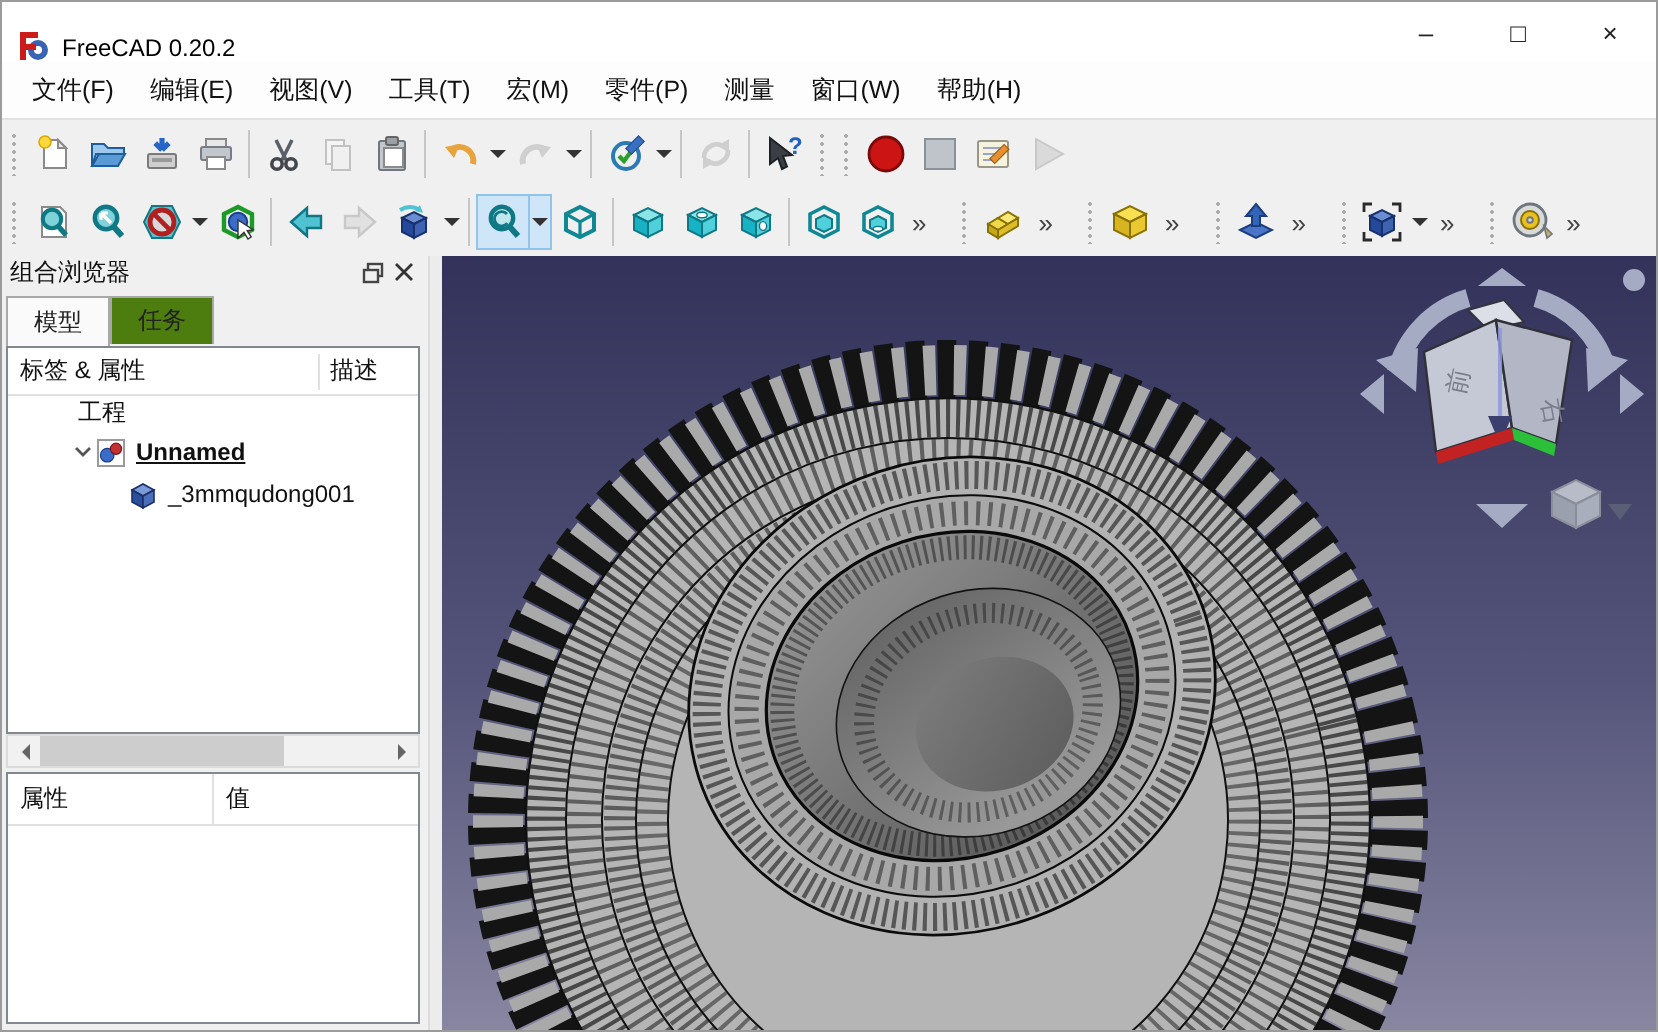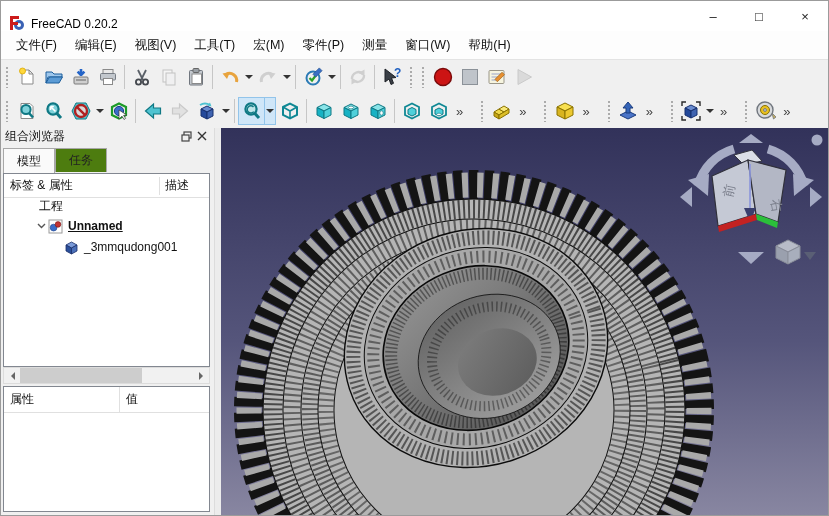--- a/index.html
+++ b/index.html
@@ -69,21 +69,21 @@
            border:1px solid #dcdcdc;box-sizing:border-box;display:flex;align-items:center;}
   .hs-arrow{width:16px;height:15px;display:flex;align-items:center;justify-content:center;}
   .hs-arrow::after{content:"";border:4px solid transparent;}
   .hs-arrow.left::after{border-right-color:#666;margin-right:3px;}
   .hs-arrow.right::after{border-left-color:#666;margin-left:3px;}
   .hs-thumb{height:15px;width:122px;background:#cdcdcd;}
   .hs-track{flex:1;}
   .prop-box{position:absolute;top:258px;left:2px;right:4px;bottom:3px;background:#fff;
             border:1px solid #828790;}
   .prop-head{display:flex;height:25px;align-items:center;border-bottom:1px solid #e0e0e0;}
-  .prop-head .c1{width:116px;padding-left:6px;border-right:1px solid #e0e0e0;height:100%;
+  .prop-head .c1{width:103px;padding-left:6px;border-right:1px solid #e0e0e0;height:100%;
                  display:flex;align-items:center;box-sizing:border-box;}
   .prop-head .c2{padding-left:6px;}
   
   .navcube{position:absolute;top:6px;right:2px;}
   svg{display:block;}
 </style>
 </head>
 <body>
 
 <div class="window">

